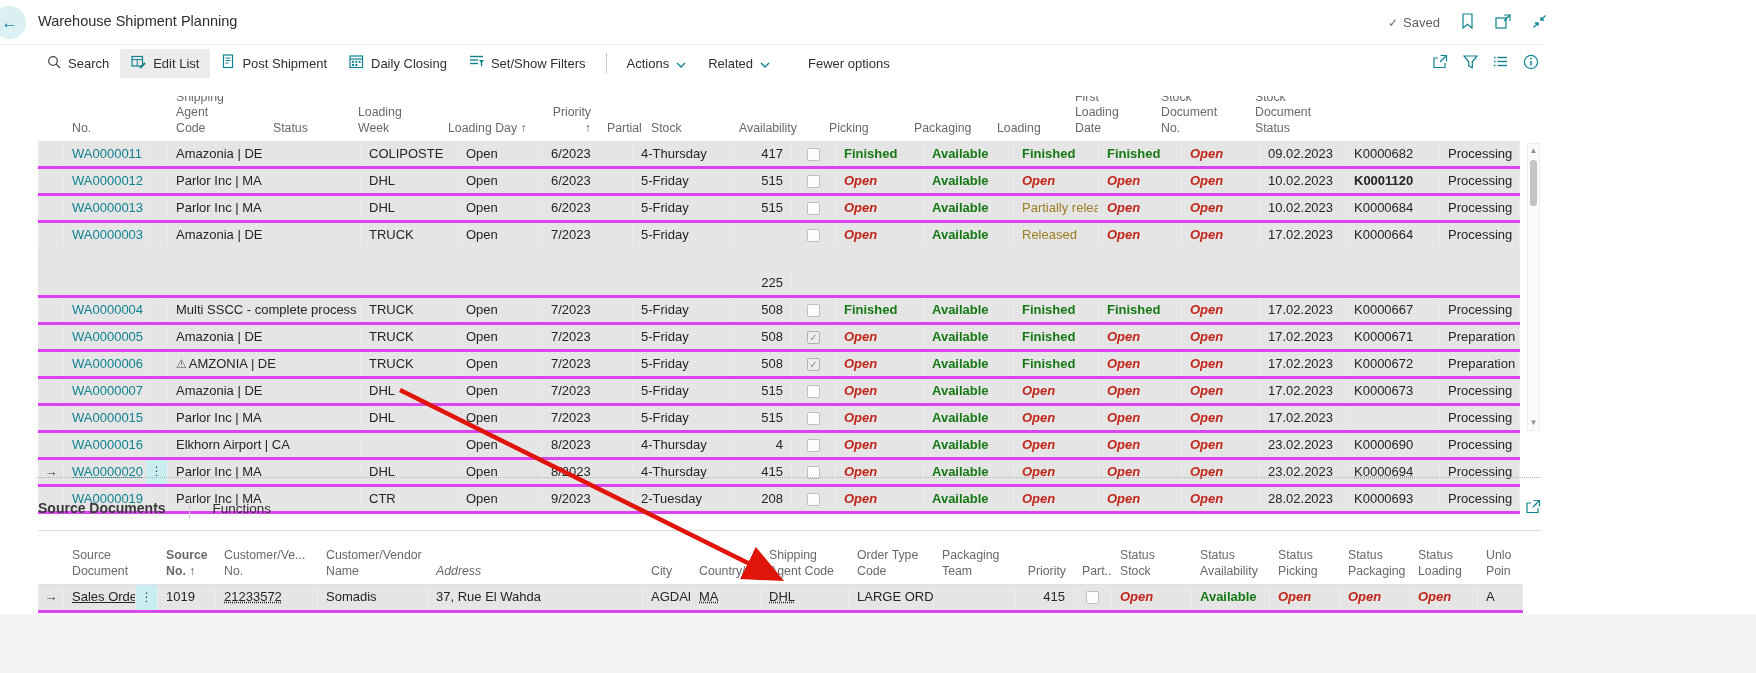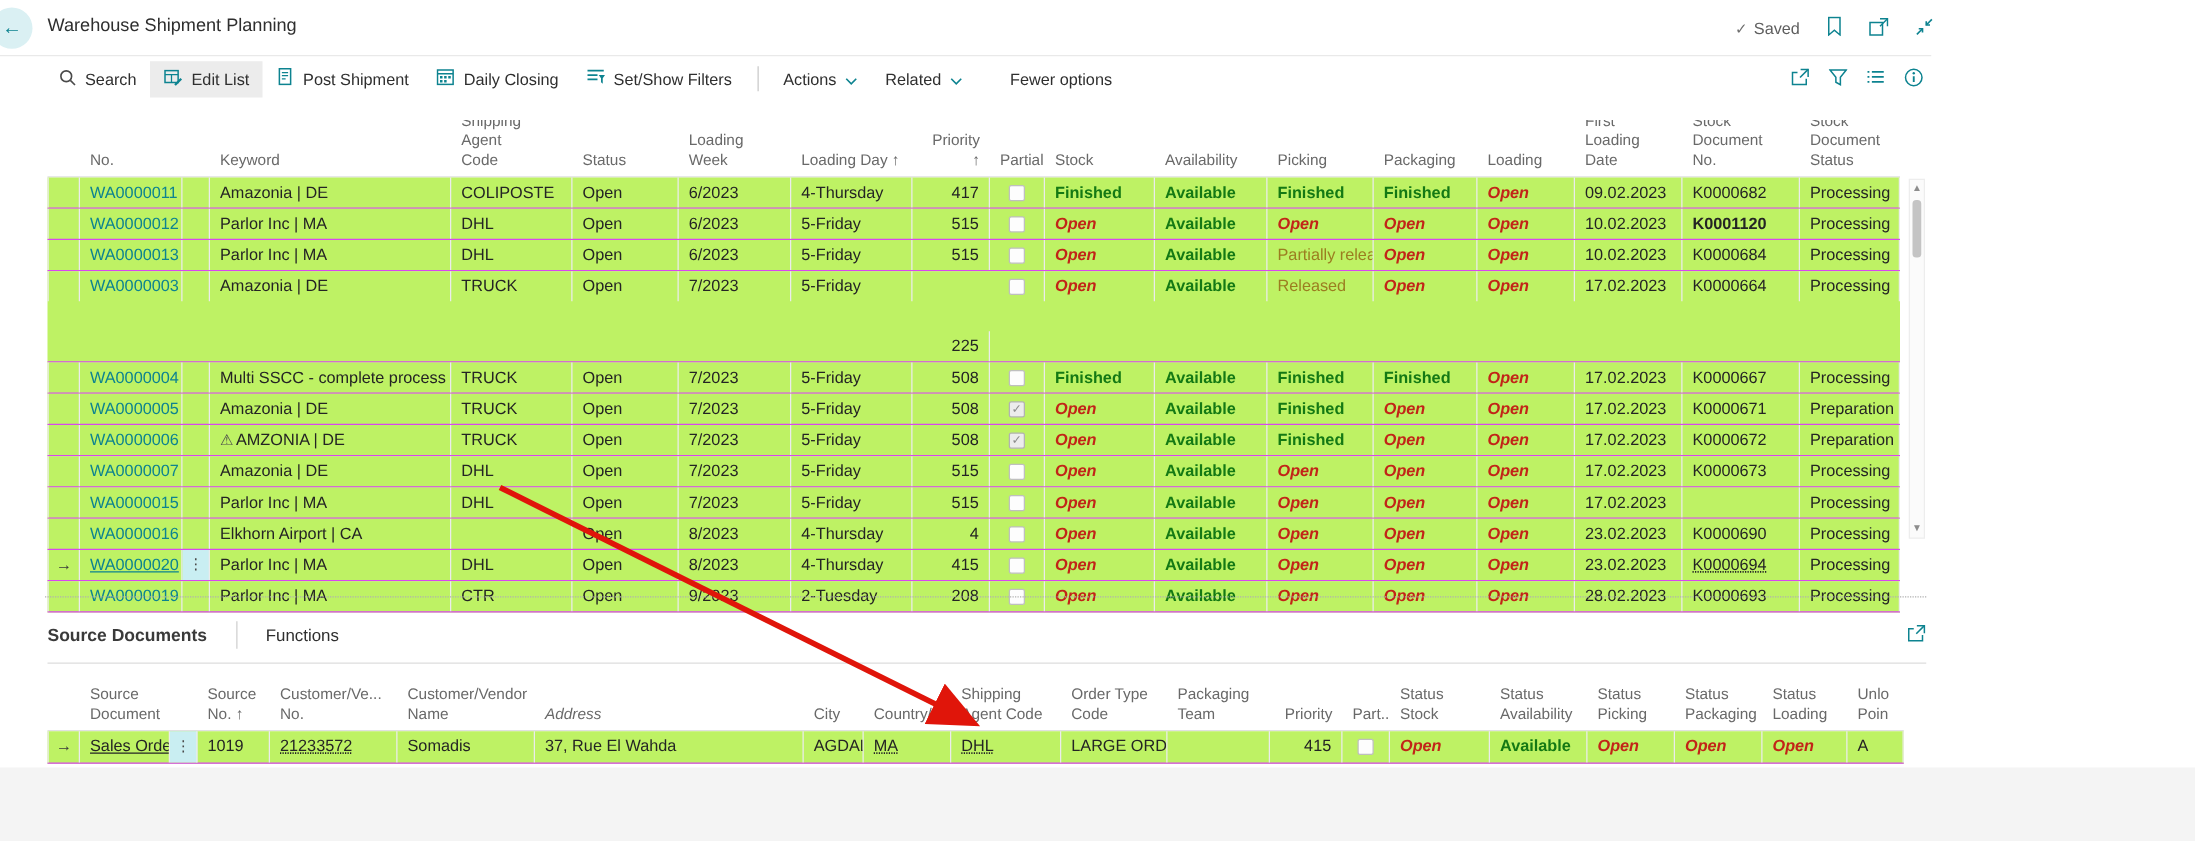--- a/index.html
+++ b/index.html
@@ -26,21 +26,21 @@
 
   
   .grid{position:absolute;left:38px}
   #main-grid{top:96px}
   #src-grid{top:533px}
   .grid-head{display:flex;align-items:stretch;border-bottom:1px solid #e0e0e0}
   #main-grid .grid-head{height:46px}
   #src-grid .grid-head{height:52px}
   .th{display:flex;align-items:flex-end;padding:0 8px 5px 8px;font-size:12.3px;color:#696969;white-space:pre-line;line-height:1.25;overflow:hidden}
   .th.right{justify-content:flex-end;text-align:right}
-  .tr{display:flex;border-bottom:1px solid #d946ef;background:#bef264}
+  .tr{display:flex;border-bottom:3px solid #d946ef;background:#e5e5e5}
   .td{padding:0 8px;font-size:13px;color:#242424;height:24px;line-height:23px;border-right:1px solid #ebebeb;overflow:hidden;white-space:nowrap}
   #src-grid .td{height:25px;line-height:24px}
   .td:first-child{border-left:1px solid #ebebeb}
   .td.right{text-align:right}
   .c-link{color:#0d8390}
   .c-green{color:#147914;font-weight:700}
   .c-red{color:#c22418;font-weight:700;font-style:italic}
   .c-amber{color:#9b7d20}
   .u-solid{text-decoration:underline}
   .u-dotted{text-decoration:underline;text-decoration-style:dotted}
@@ -207,21 +207,20 @@
             <circle cx="8" cy="4.6" r="0.95" fill="#0d8390"></circle>
           </svg></span>
     </button>
   </div>
 
   <div class="grid" id="main-grid">
       <div class="grid-head">
         <div class="th" style="width: 26px;"></div>
         <div class="th" style="width: 82px;">No.</div>
         <div class="th" style="width: 22px;"></div>
-        <div class="th" style="width: 193px;">Keyword</div>
         <div class="th" style="width: 97px;">Shipping Agent
 Code</div>
         <div class="th" style="width: 85px;">Status</div>
         <div class="th" style="width: 90px;">Loading Week</div>
         <div class="th" style="width: 97px;">Loading Day ↑</div>
         <div class="th right" style="width: 62px;">Priority ↑</div>
         <div class="th" style="width: 44px;">Partial</div>
         <div class="th" style="width: 88px;">Stock</div>
         <div class="th" style="width: 90px;">Availability</div>
         <div class="th" style="width: 85px;">Picking</div>
@@ -521,21 +520,21 @@
           </svg></span>
     </button>
   </div>
   <div class="src-rule"></div>
   <div class="grid" id="src-grid">
       <div class="grid-head">
         <div class="th" style="width: 26px;"></div>
         <div class="th" style="width: 72px;">Source
 Document</div>
         <div class="th" style="width: 22px;"></div>
-        <div class="th" style="width: 58px;">Source No. ↑</div>
+        <div class="th" style="width: 58px; font-weight: bold;">Source No. ↑</div>
         <div class="th" style="width: 102px;">Customer/Ve...
 No.</div>
         <div class="th" style="width: 110px;">Customer/Vendor Name</div>
         <div class="th" style="width: 215px; font-style: italic;">Address</div>
         <div class="th" style="width: 48px;">City</div>
         <div class="th" style="width: 70px;">Country/Regi...</div>
         <div class="th" style="width: 88px;">Shipping
 Agent Code</div>
         <div class="th" style="width: 85px;">Order Type
 Code</div>

